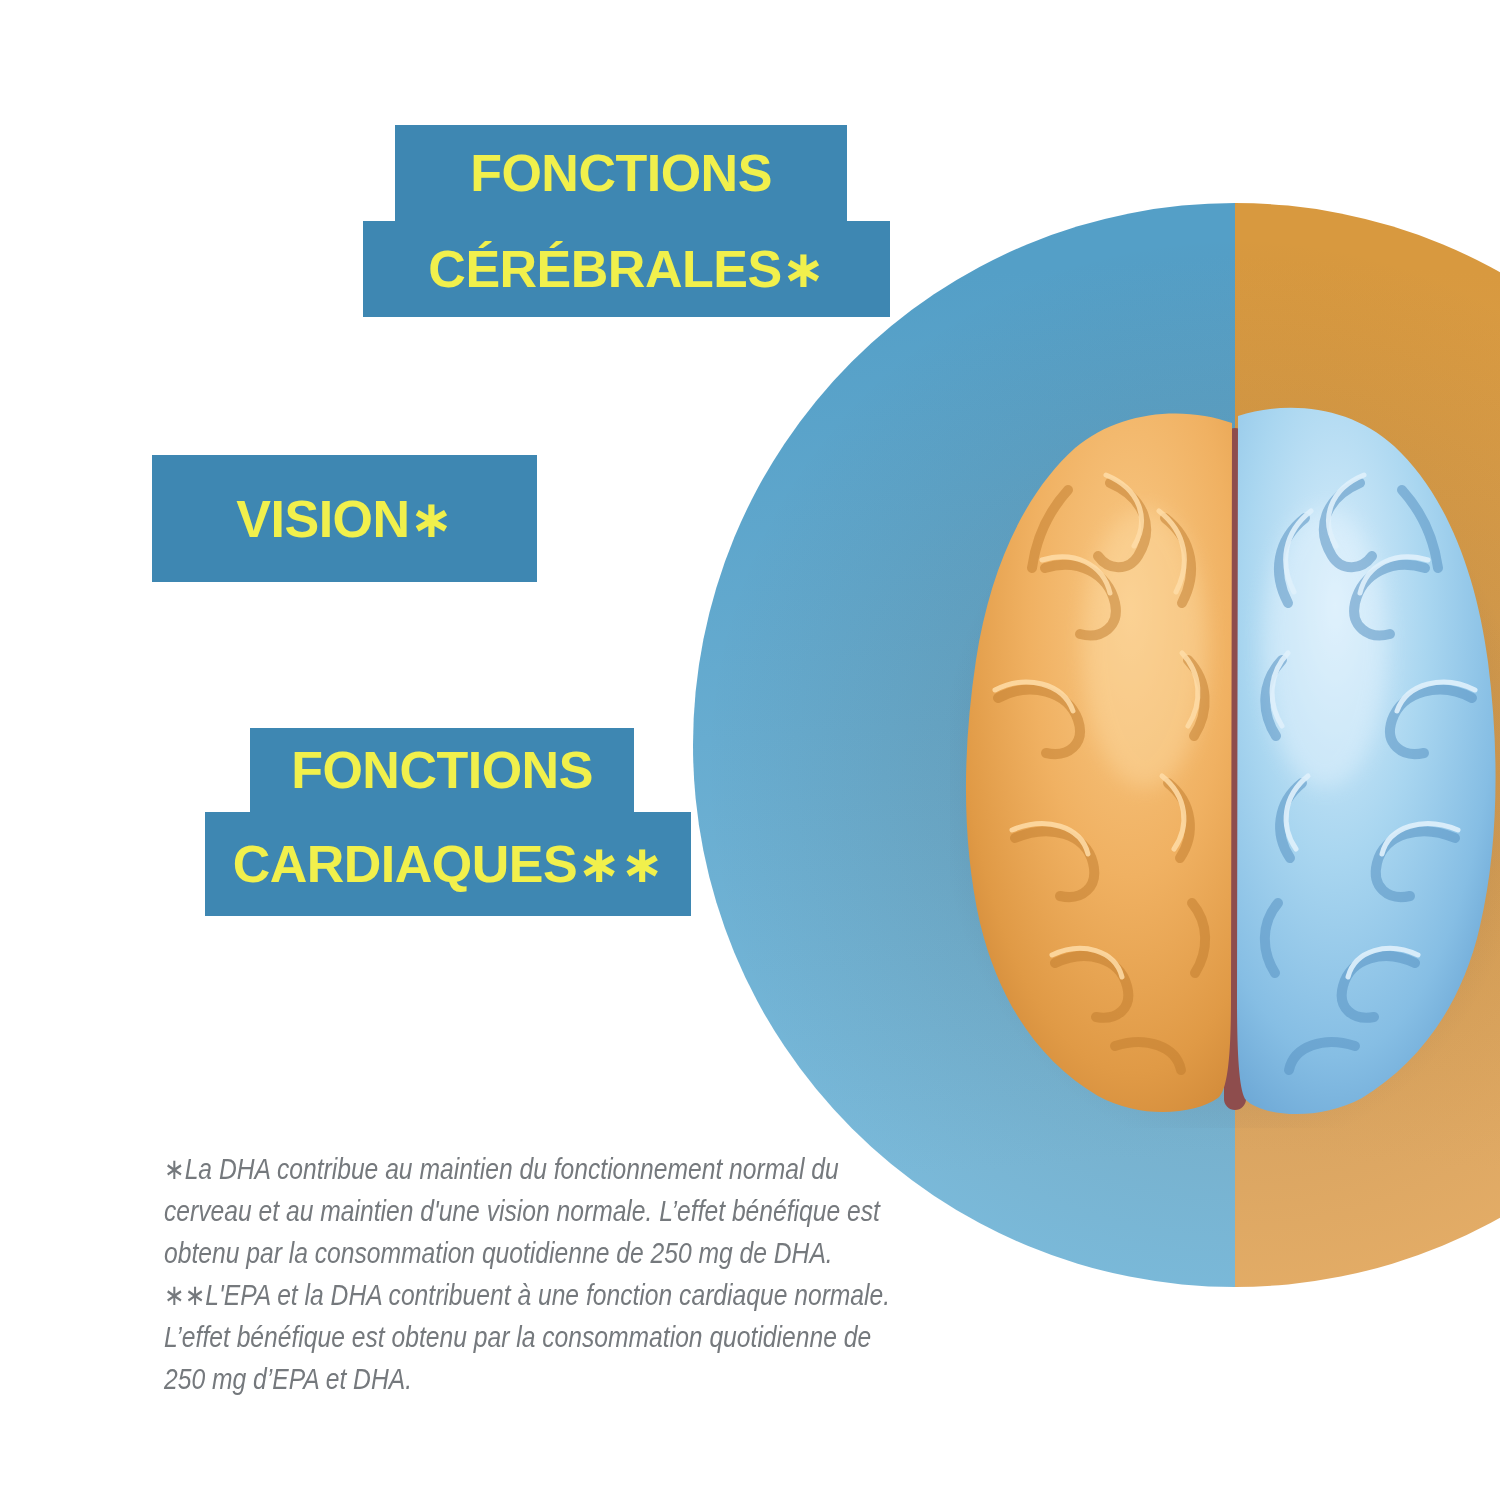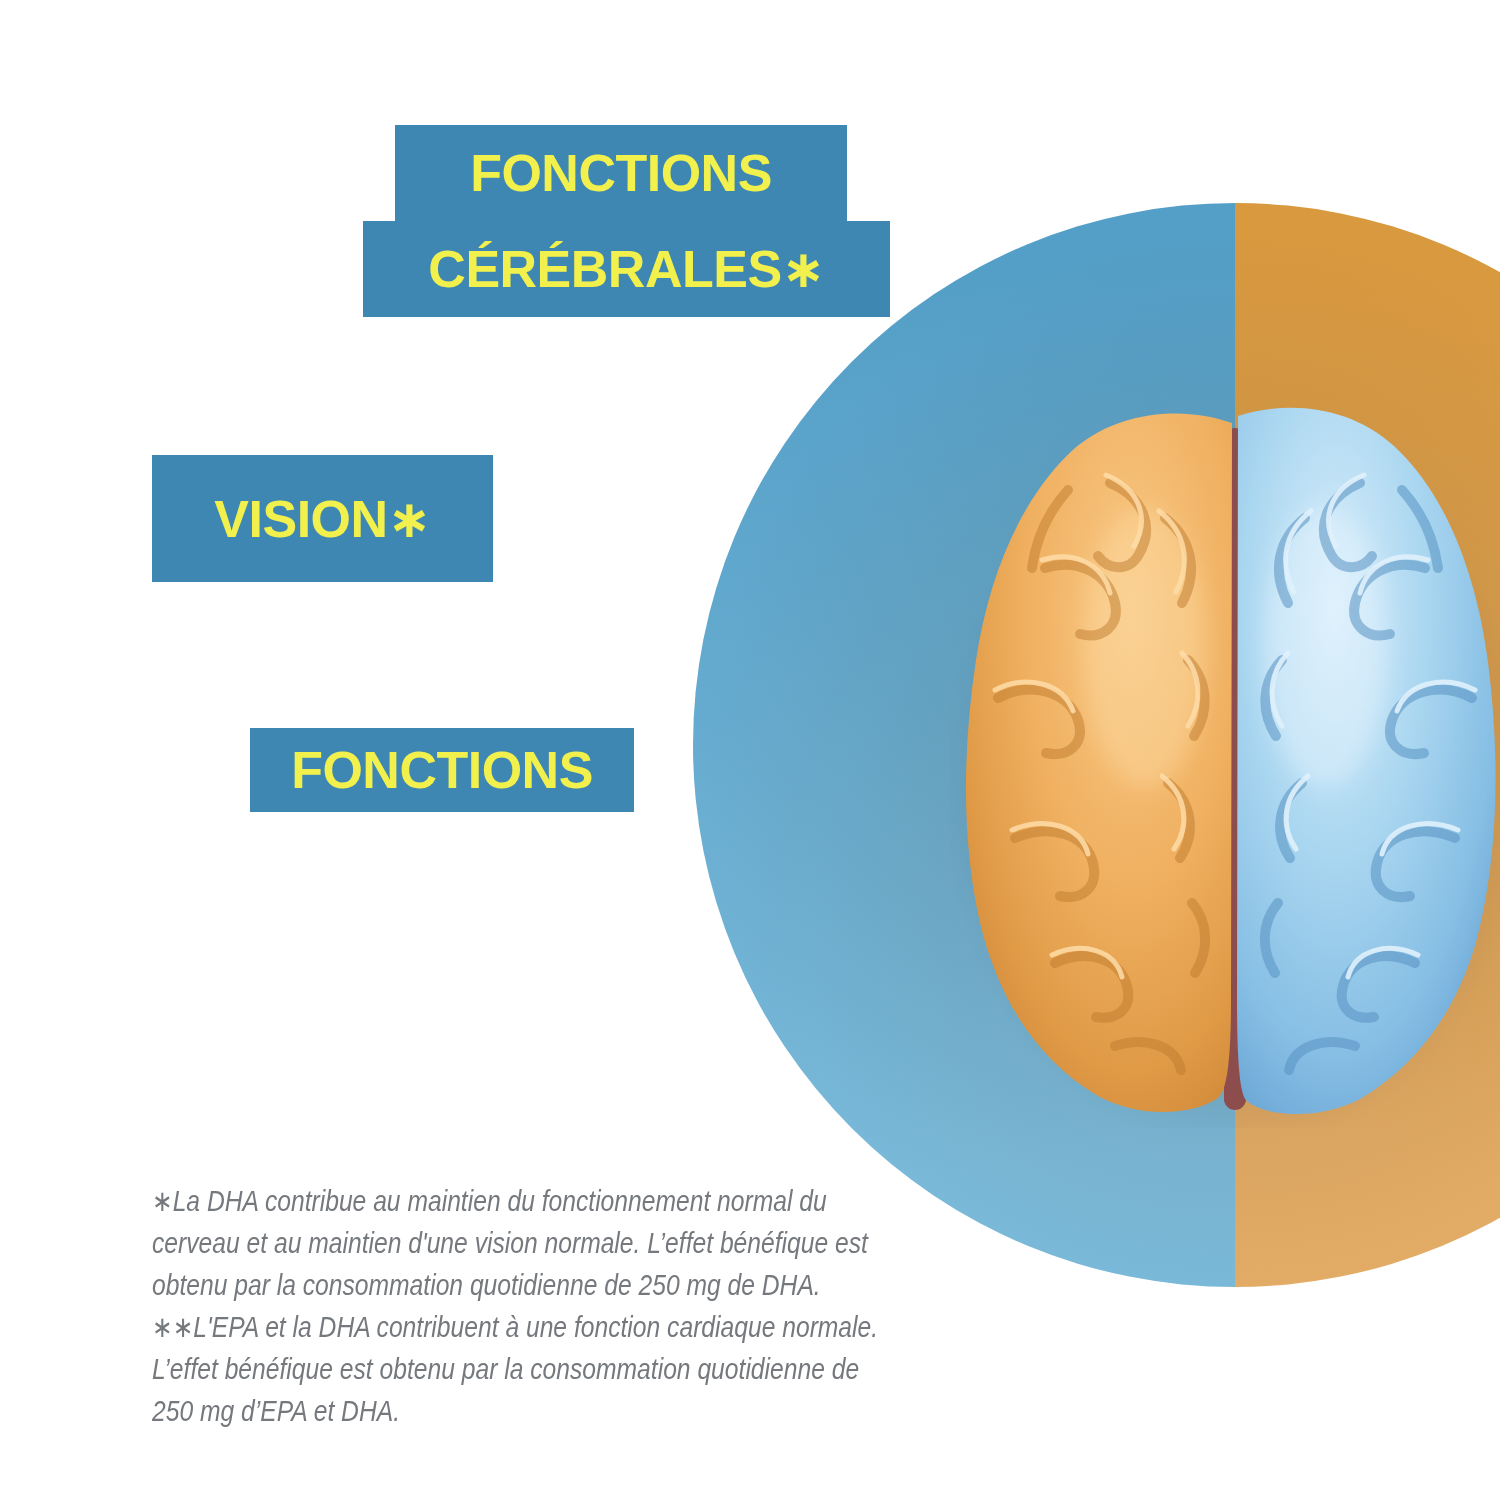--- a/index.html
+++ b/index.html
@@ -25,26 +25,26 @@
   .brain{position:absolute;left:950px;top:398px;width:560px;height:730px;z-index:2;}
 
   
   .hl{
     position:absolute;display:flex;align-items:center;justify-content:center;
     background:var(--box-blue,#3e87b2);color:var(--label-yellow,#f1f04c);
     font-weight:bold;font-size:52px;letter-spacing:-0.5px;white-space:nowrap;z-index:3;
   }
   #lbl-cereb-1{left:395px;top:125px;width:452px;height:96px;}
   #lbl-cereb-2{left:363px;top:221px;width:527px;height:96px;align-items:center;}
-  #lbl-vision {left:152px;top:455px;width:341px;height:127px;}
+  #lbl-vision {left:152px;top:455px;width:385px;height:127px;}
   #lbl-card-1 {left:250px;top:728px;width:384px;height:84px;}
   #lbl-card-2 {left:205px;top:812px;width:486px;height:104px;}
 
   
-  .footnote{position:absolute;left:152px;top:1148px;z-index:3;margin-top:32px;}
+  .footnote{position:absolute;left:164px;top:1148px;z-index:3;}
   .fn-line{
     font-size:29px;font-style:italic;color:var(--footnote-gray,#75797d);
     line-height:42px;white-space:pre;transform:scaleX(0.85);transform-origin:0 50%;
     letter-spacing:0;
   }
 </style>
 </head>
 <body>
 
 <div id="canvas">
@@ -145,20 +145,23 @@
     <span>CÉRÉBRALES∗</span>
   </div>
 
   <div class="hl" id="lbl-vision">
     <span>VISION∗</span>
   </div>
 
   <div class="hl" id="lbl-card-1">
     <span>FONCTIONS</span>
   </div>
+  <div class="hl" id="lbl-card-2">
+    <span>CARDIAQUES∗∗</span>
+  </div>
 
   <div class="footnote">
     <div class="fn-line">∗La DHA contribue au maintien du fonctionnement normal du</div>
     <div class="fn-line">cerveau et au maintien d'une vision normale. L’effet bénéfique est</div>
     <div class="fn-line">obtenu par la consommation quotidienne de 250 mg de DHA.</div>
     <div class="fn-line">∗∗L'EPA et la DHA contribuent à une fonction cardiaque normale.</div>
     <div class="fn-line">L’effet bénéfique est obtenu par la consommation quotidienne de</div>
     <div class="fn-line">250 mg d’EPA et DHA.</div>
   </div>
 

